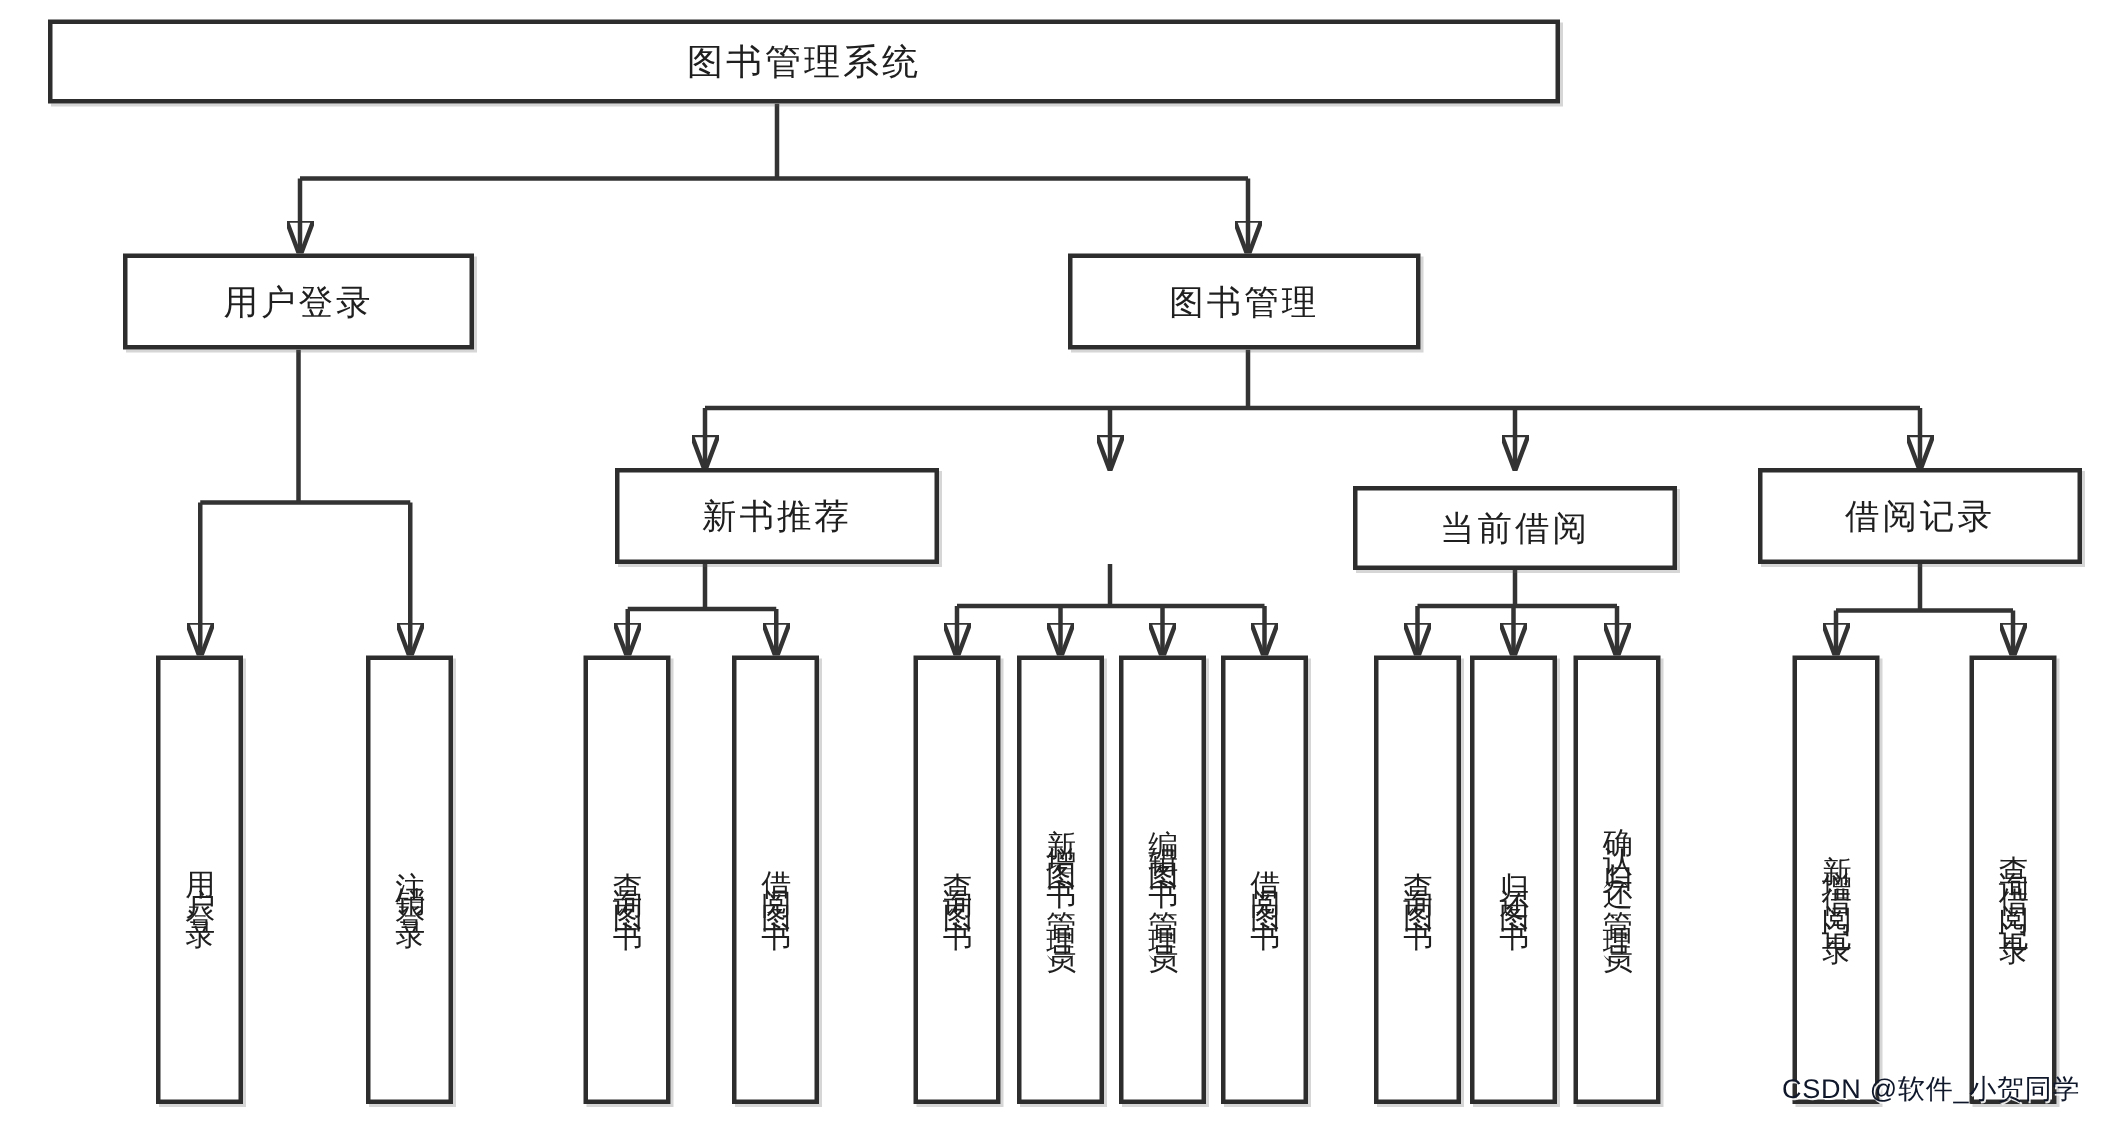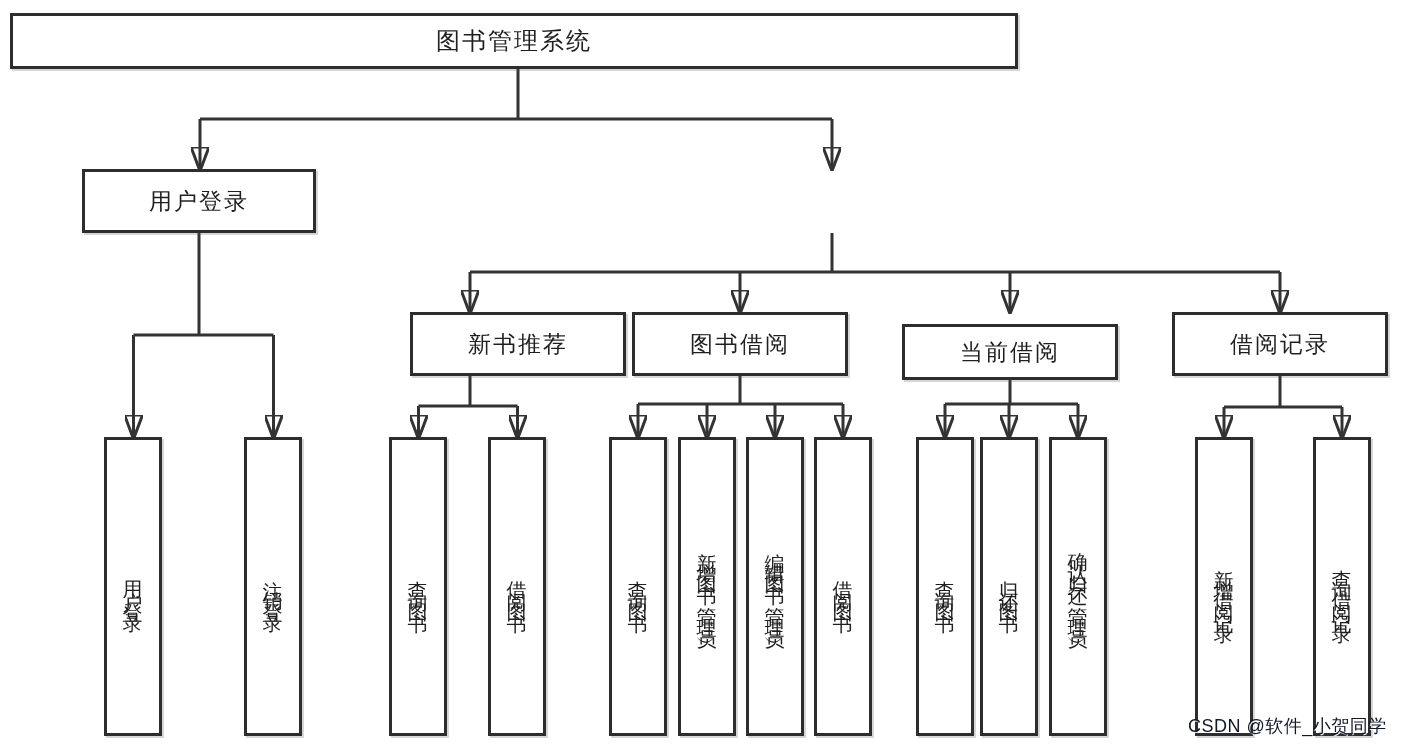--- a/index.html
+++ b/index.html
@@ -91,26 +91,26 @@
     <line x1="707" y1="404" x2="707" y2="437" marker-end="url(#arrow)"></line>
     <line x1="775" y1="404" x2="775" y2="437" marker-end="url(#arrow)"></line>
     <line x1="843" y1="404" x2="843" y2="437" marker-end="url(#arrow)"></line>
     <line x1="945" y1="404" x2="945" y2="437" marker-end="url(#arrow)"></line>
     <line x1="1009" y1="404" x2="1009" y2="437" marker-end="url(#arrow)"></line>
     <line x1="1078" y1="404" x2="1078" y2="437" marker-end="url(#arrow)"></line>
     <line x1="1224" y1="407" x2="1224" y2="437" marker-end="url(#arrow)"></line>
     <line x1="1342" y1="407" x2="1342" y2="437" marker-end="url(#arrow)"></line>
   </svg>
 
-  <div class="node hnode root" style="left:10px; top:13px; width:1008px; height:56px;">图书管理系统</div>
+  <div class="node hnode root" style="left:32px; top:13px; width:1008px; height:56px;">图书管理系统</div>
 
   <div class="node hnode" style="left:82px; top:169px; width:234px; height:64px;">用户登录</div>
+  <div class="node hnode" style="left:712px; top:169px; width:235px; height:64px;">图书管理</div>
 
   <div class="node hnode" style="left:362px; top:312px; width:216px; height:64px;margin-left:48px;">新书推荐</div>
-  <div class="node hnode" style="left:632px; top:312px; width:216px; height:64px;">图书借阅</div>
   <div class="node hnode" style="left:902px; top:312px; width:216px; height:56px;margin-top:12px;">当前借阅</div>
   <div class="node hnode" style="left:1172px; top:312px; width:216px; height:64px;">借阅记录</div>
 
   <div class="node vnode" style="left:104px;">
     <span class="vtext">用户登录</span>
   </div>
   <div class="node vnode" style="left:244px;">
     <span class="vtext">注销登录</span>
   </div>
 

